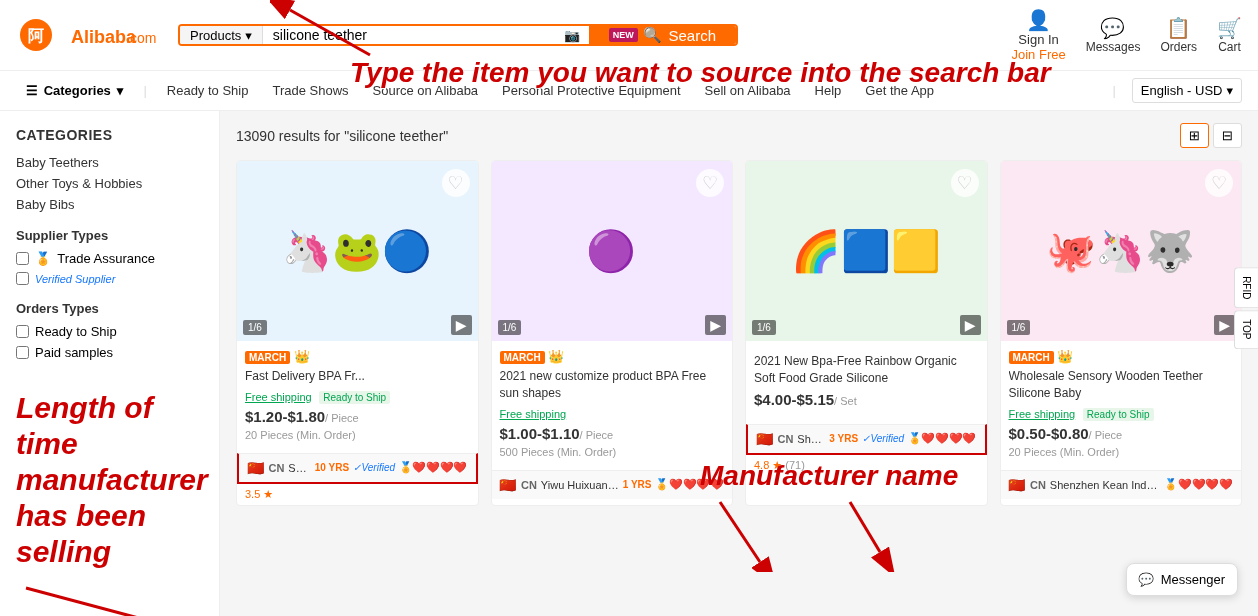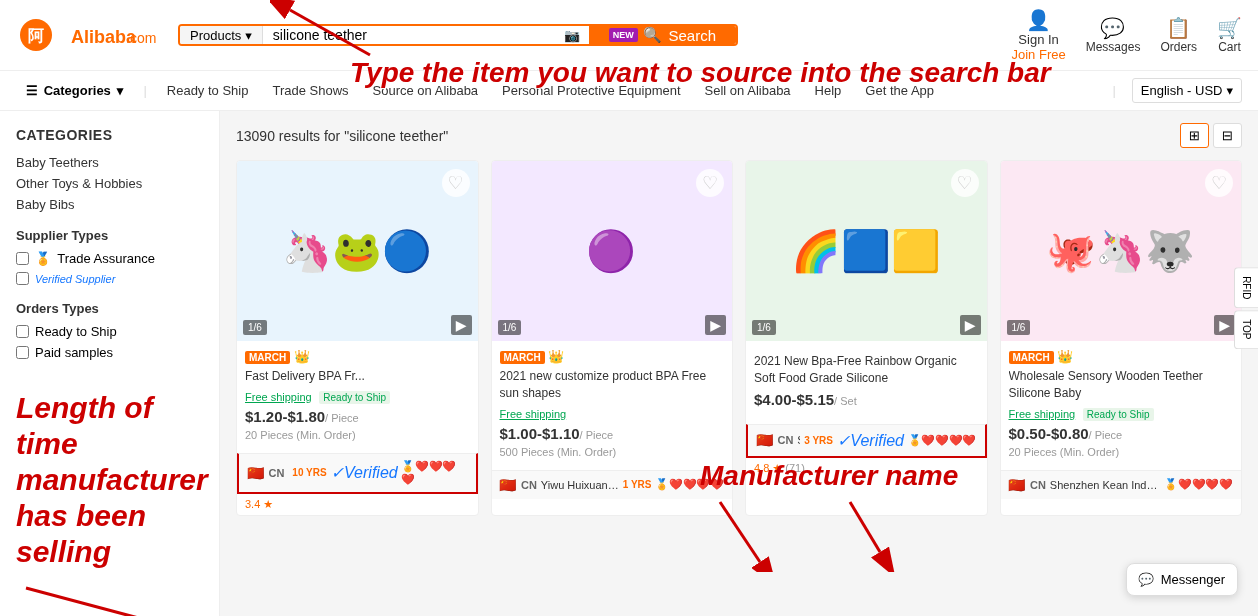--- a/index.html
+++ b/index.html
@@ -67,21 +67,21 @@
     .ready-ship { background: #e8f5e9; color: #00a650; font-size: 10px; padding: 1px 4px; border-radius: 2px; margin-left: 4px; }
     .price { font-size: 15px; font-weight: bold; color: #333; margin: 4px 0; }
     .price span { font-size: 11px; font-weight: normal; color: #999; }
     .min-order { font-size: 11px; color: #999; }
 
     .supplier-row { display: flex; align-items: center; gap: 4px; padding: 6px 8px; background: #f9f9f9; border-top: 1px solid #eee; margin-top: 4px; }
     .flag { font-size: 14px; }
     .country-code { font-size: 11px; color: #666; font-weight: bold; }
     .supplier-name { font-size: 11px; color: #333; flex: 1; overflow: hidden; text-overflow: ellipsis; white-space: nowrap; }
     .years-badge { font-size: 10px; color: #ff6a00; font-weight: bold; white-space: nowrap; }
-    .verified-badge { color: #1677ff; font-size: 16px; font-style: italic; }
+    .verified-badge { color: #1677ff; font-size: 10px; font-style: italic; }
     .rating-stars { color: #ff6a00; font-size: 11px; }
 
     
     .messenger-btn { position: fixed; bottom: 20px; right: 20px; background: #fff; border: 1px solid #ddd; border-radius: 8px; padding: 8px 12px; display: flex; align-items: center; gap: 6px; cursor: pointer; box-shadow: 0 2px 8px rgba(0,0,0,0.15); font-size: 13px; }
 
     
     .side-buttons { position: fixed; right: 0; top: 50%; transform: translateY(-50%); display: flex; flex-direction: column; gap: 2px; }
     .side-btn { background: #fff; border: 1px solid #ddd; border-right: none; padding: 8px 6px; font-size: 10px; cursor: pointer; writing-mode: vertical-rl; text-orientation: mixed; border-radius: 4px 0 0 4px; }
 
     
@@ -107,21 +107,21 @@
     </div>
 
     <div class="search-bar">
       <button class="search-category">
         <span>Products</span>
         <span>▾</span>
       </button>
       <input class="search-input" value="silicone teether" type="text" style="">
       <span class="search-camera">📷</span>
       <button class="search-btn">
-        <span style="background:#a21caf;color:#fff;font-size:9px;font-weight:bold;padding:2px 4px;border-radius:2px;">NEW</span>
+        <span style="background:#be185d;color:#fff;font-size:9px;font-weight:bold;padding:2px 4px;border-radius:2px;">NEW</span>
         <span>🔍</span>
         <span>Search</span>
       </button>
     </div>
 
     <div class="header-right">
       <div class="header-action">
         <span class="icon">👤</span>
         <span class="line1">Sign In</span>
         <span class="line2">Join Free</span>
@@ -259,21 +259,21 @@
         <div class="min-order">20 Pieces (Min. Order)</div>
       </div>
       <div class="supplier-row" style="border: 2px solid #cc0000; border-top: 1px solid #eee;">
         <span class="flag">🇨🇳</span>
         <span class="country-code">CN</span>
         <span class="supplier-name">Shenzhen Kean Industr...</span>
         <span class="years-badge">10 YRS</span>
         <span class="verified-badge">✓Verified</span>
         <span class="rating-stars">🏅❤️❤️❤️❤️</span>
       </div>
-      <div style="padding:4px 8px;font-size:11px;color:#999;"><span style="color:#ff6a00">3.4 ★</span> <span></span></div>
+      <div style="padding:4px 8px;font-size:11px;color:#999;"><span style="color:#ff6a00">3.5 ★</span> <span></span></div>
     </div>
           <div class="product-card">
       <div class="product-img-container" style="background:#f3e8ff">
         <div class="product-img-placeholder">🟣</div>
         <div class="img-badge">1/6</div>
         <div class="img-nav">▶</div>
         <div class="heart-icon">♡</div>
       </div>
       <div class="product-info">
         <div>

